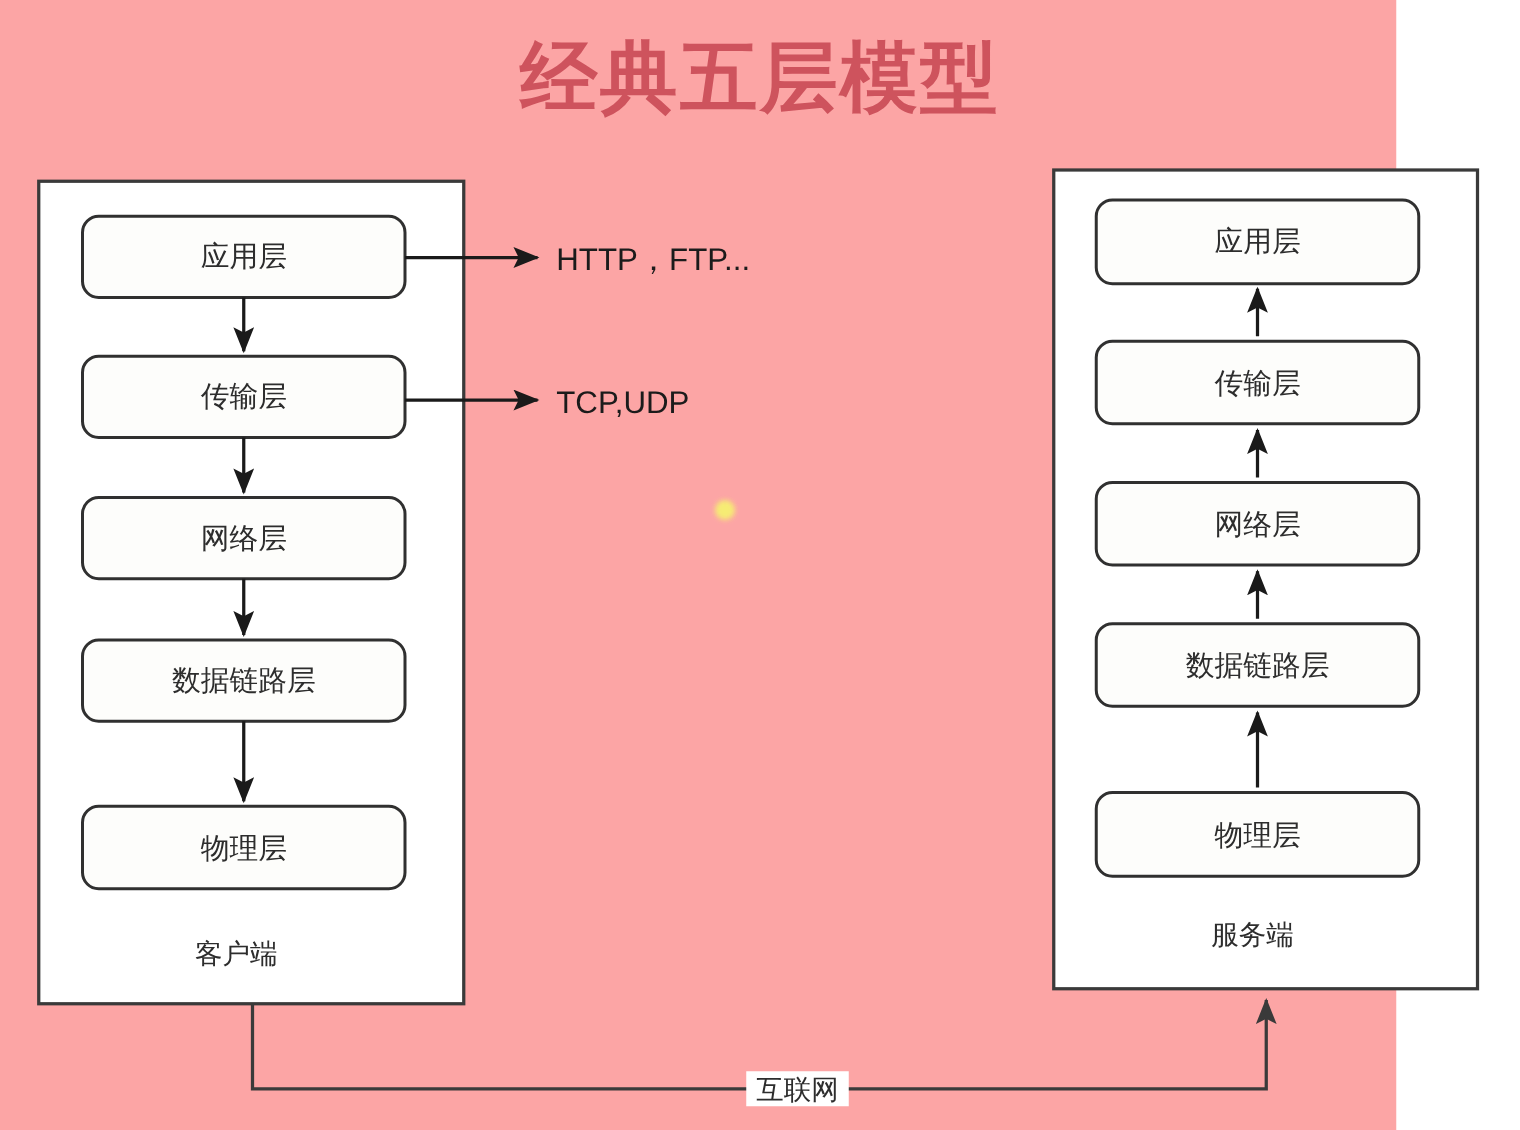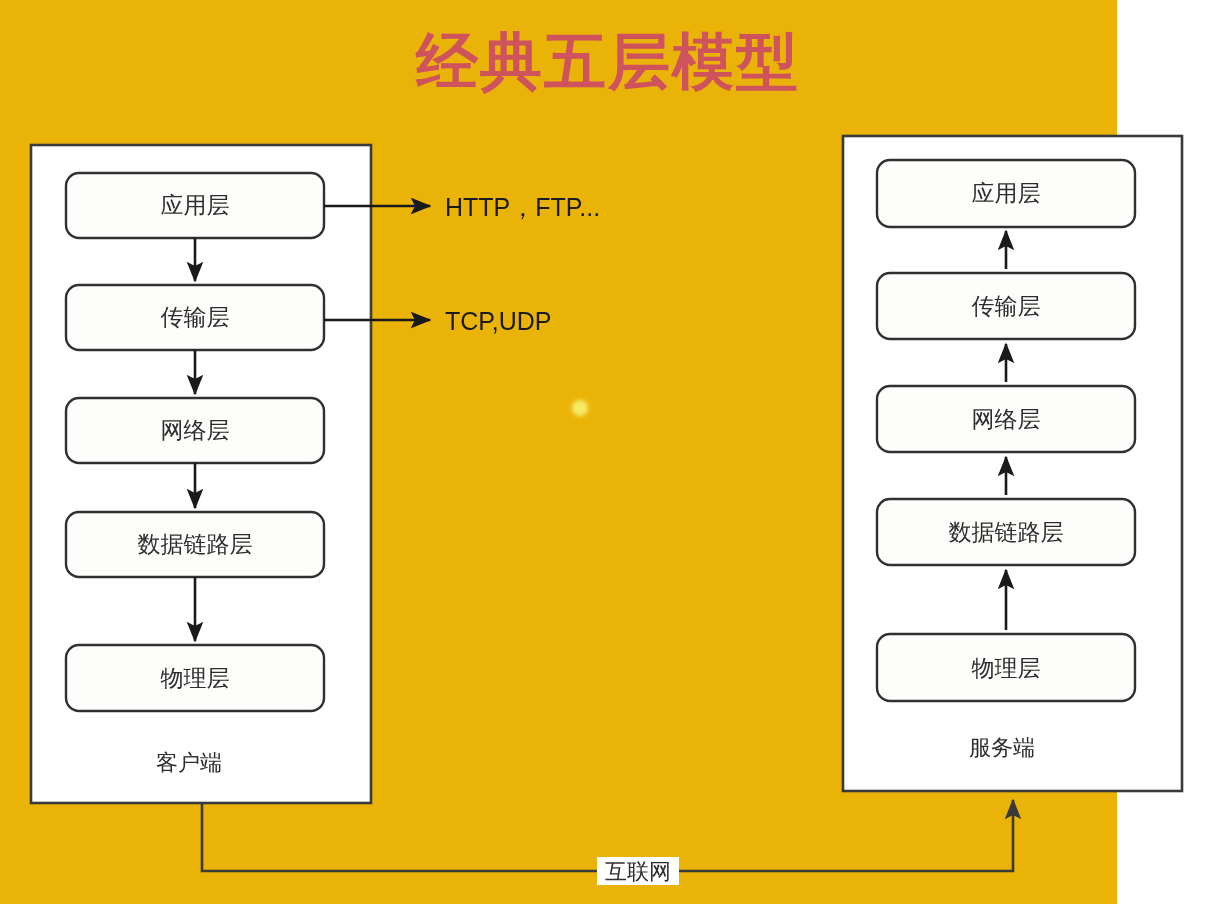--- a/index.html
+++ b/index.html
@@ -11,21 +11,21 @@
   body {
     width: 1216px;
     height: 904px;
     font-family: "Liberation Sans", "DejaVu Sans", sans-serif;
     overflow: hidden;
   }
   #stage {
     position: relative;
     width: 1117px;
     height: 904px;
-    background: #eab308;
+    background: #fca5a5;
   }
   #diagram {
     position: absolute;
     left: 0;
     top: 0;
     width: 1216px;
     height: 904px;
     display: block;
   }
   .title-text {

